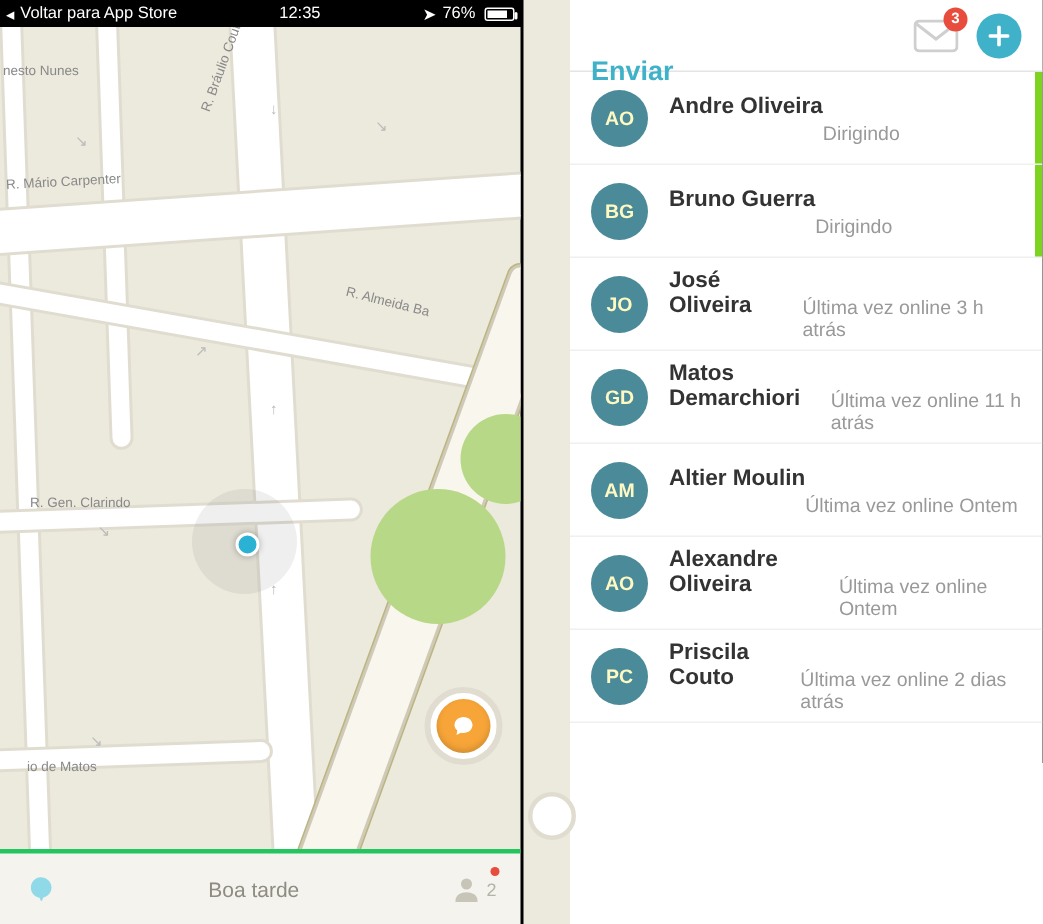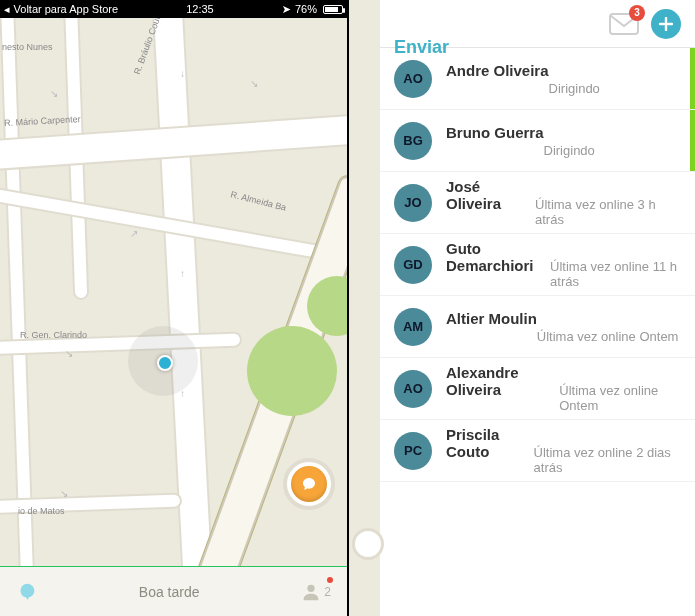--- a/index.html
+++ b/index.html
@@ -81,21 +81,21 @@
     background:#fff; border-radius:50%; border:4px solid #e0ddd0;
     display:flex; align-items:center; justify-content:center;
   }
   .report-inner {
     width:36px; height:36px; background:#f7a538; border-radius:50%;
     display:flex; align-items:center; justify-content:center;
     box-shadow: inset 0 -2px 4px rgba(0,0,0,.15);
   }
   .bubble { width:16px; height:16px; }
   .bottom-bar {
-    height:50px; background:#f4f3ee; border-top:1px solid #22c55e;
+    height:50px; background:#f4f3ee; border-top:3px solid #22c55e;
     display:flex; align-items:center; justify-content:space-between;
     padding:0 16px;
   }
   .boa-tarde { color:#8e8b81; font-size:14px; flex:1; text-align:center; }
   .wazer {
     display:flex; align-items:center; gap:2px; color:#b5b2a6; position:relative;
   }
   .wazer-svg { width:22px; height:22px; }
   .wazer .count { font-size:12px; color:#b5b2a6; }
   .wazer .red-dot {
@@ -137,21 +137,21 @@
     display:flex; align-items:center; justify-content:center;
   }
   .plus-btn svg { width:14px; height:14px; }
   .list { flex:1; overflow:hidden; }
   .friend {
     display:flex; align-items:center; padding:10px 14px;
     border-bottom:1px solid #f0f0f0; position:relative; height:62px;
   }
   .avatar {
     width:38px; height:38px; border-radius:50%; background:#4a8a99;
-    color:#0f172a; font-size:13px; font-weight:600;
+    color:#fef9c3; font-size:13px; font-weight:600;
     display:flex; align-items:center; justify-content:center; margin-right:14px;
     flex-shrink:0;
   }
   .friend-info { display:flex; flex-direction:row; min-width:0;}
   .friend-name { color:#333; font-size:15px; font-weight:700; }
   .friend-status { color:#999; font-size:13px; margin-top:19px; }
   .online-strip {
     position:absolute; right:0; top:0; bottom:0; width:5px; background:#7ed321;
   }
 </style>
@@ -276,21 +276,21 @@
       <div class="friend">
         <div class="avatar">JO</div>
         <div class="friend-info">
           <div class="friend-name">José Oliveira</div>
           <div class="friend-status">Última vez online 3 h atrás</div>
         </div>
       </div>
       <div class="friend">
         <div class="avatar">GD</div>
         <div class="friend-info">
-          <div class="friend-name">Guto Demarchiori</div>
+          <div class="friend-name">Matos Demarchiori</div>
           <div class="friend-status">Última vez online 11 h atrás</div>
         </div>
       </div>
       <div class="friend">
         <div class="avatar">AM</div>
         <div class="friend-info">
           <div class="friend-name">Altier Moulin</div>
           <div class="friend-status">Última vez online Ontem</div>
         </div>
       </div>

